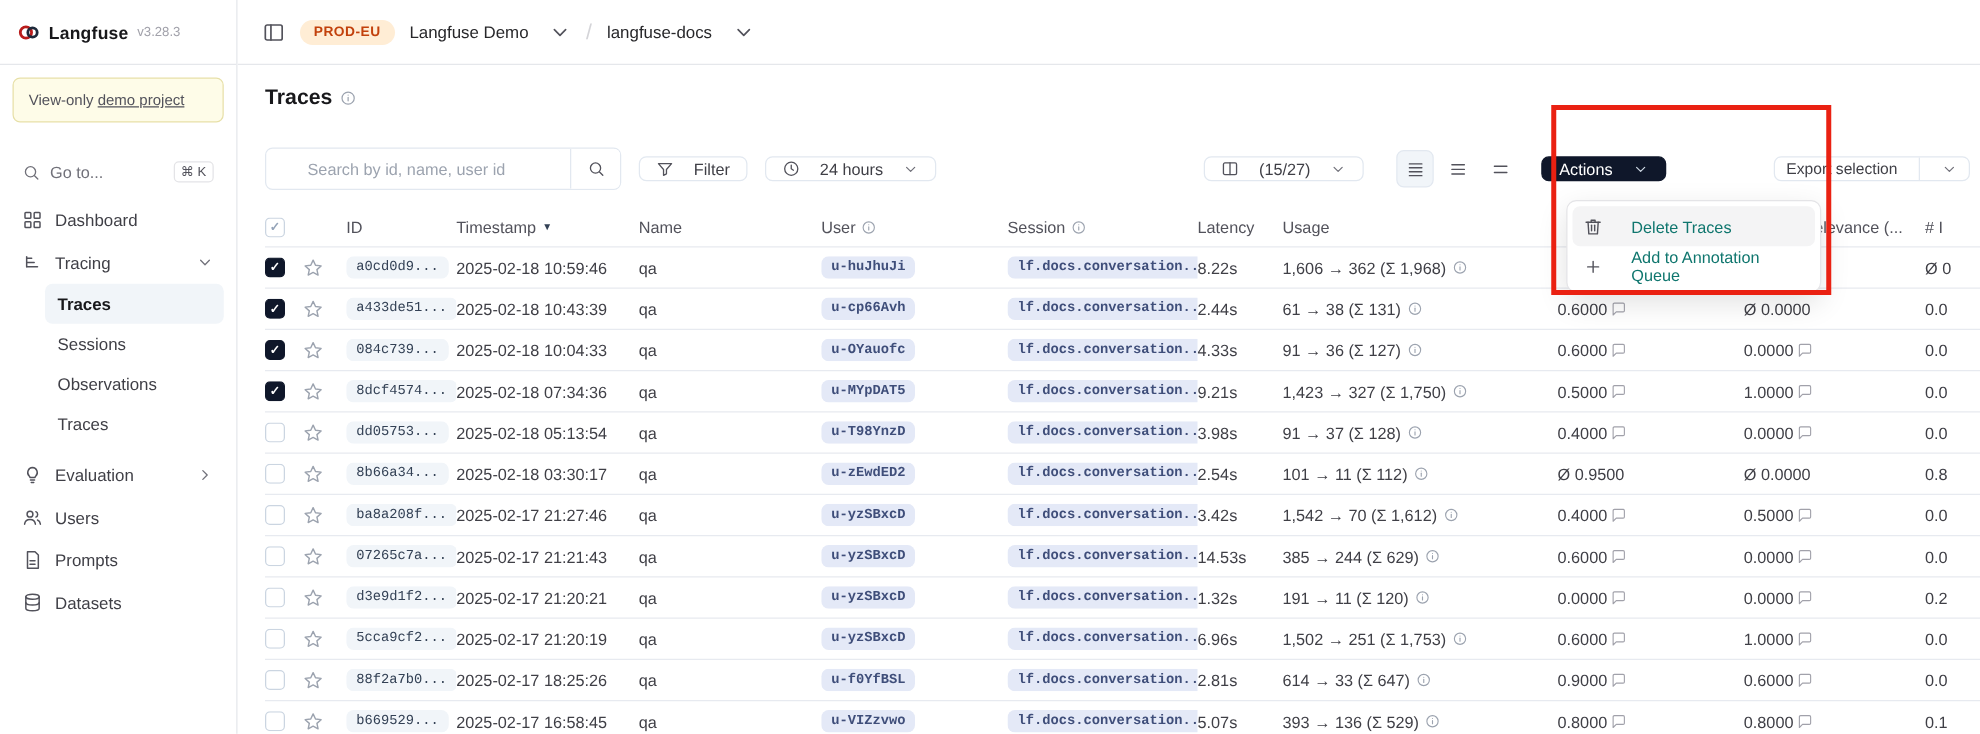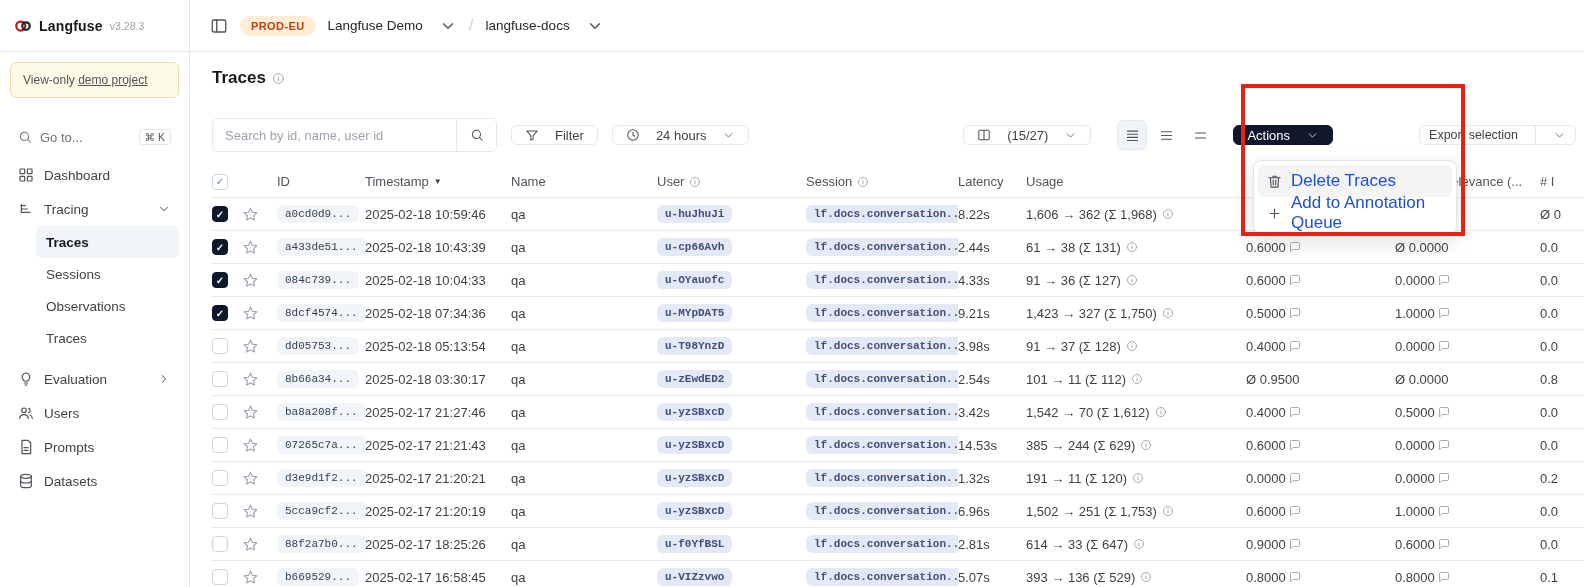--- a/index.html
+++ b/index.html
@@ -56,21 +56,21 @@
   .toolbar { position:absolute; left:22px; right:8px; top:66px; height:34px;
     display:flex; align-items:center; }
   .btn { height:20px; display:flex; align-items:center; gap:16px;
     border:1px solid #e2e8f0; border-radius:6px; background:#fff;
     font-size:13px; color:#3f3f46; padding:0 13px; cursor:pointer;
     font-family:inherit; }
   .btn .icon { width:14px; height:14px; color:#52525b; }
   .btn .chev { width:13px; height:13px; color:#71717a; }
   .search-group { width:285px; height:34px; border:1px solid #e2e8f0;
     border-radius:6px; display:flex; align-items:center; overflow:hidden;
-    margin-right:14px; background:#fff; }
+    margin-right:14px; background:#fff;padding-left:21px; }
   .search-group input { flex:1; border:none; outline:none; padding:0 12px;
     font-size:13px; color:#3f3f46; font-family:inherit; }
   .search-group input::placeholder { color:#9ca3af; }
   .search-btn { width:40px; height:100%; border:none; background:#fff;
     border-left:1px solid #e2e8f0; display:flex; align-items:center;
     justify-content:center; cursor:pointer; }
   .search-btn .icon { width:14px; height:14px; color:#52525b; }
   .filter-btn { margin-right:14px; }
   .cols-btn { margin-left:auto; }
   .rowheight-group { display:flex; gap:4px; margin-left:26px; }
@@ -111,22 +111,22 @@
     font-family:Liberation Mono, monospace; font-size:11px; }
   .pill-id { background:#f1f5f9; color:#334155; }
   .pill-indigo { background:#e4e9f7; color:#3f4e7a; font-weight:600; cursor:pointer; }
   .cell-info { width:12px; height:12px; color:#9ca3af; margin-left:5px; }
   .bubble { width:12px; height:12px; color:#a1a1aa; margin-left:3px; }
 
   
   .menu { position:absolute; left:1063px; top:108px; width:204px; z-index:40;
     background:#fff; border:1px solid #e4e4e7; border-radius:8px; padding:4px;
     box-shadow:0 8px 24px rgba(0,0,0,.12); }
-  .menu-item { height:32px; display:flex; align-items:center; gap:9px;
-    padding:0 9px; border-radius:6px; font-size:17px; color:#1d4ed8; cursor:pointer; }
+  .menu-item { height:32px; display:flex; align-items:center; gap:23px;
+    padding:0 9px; border-radius:6px; font-size:13px; color:#0f766e; cursor:pointer; }
   .menu-item.highlight { background:#f4f4f5; }
   .menu-item .icon { width:15px; height:15px; color:#52525b; }
   .red-box { position:absolute; left:1051px; top:32px; width:224px; height:152px;
     border:4px solid #ea2112; z-index:60; pointer-events:none; }
 </style>
 </head>
 <body>
 
 <aside id="sidebar">
   <div class="logo-row">

